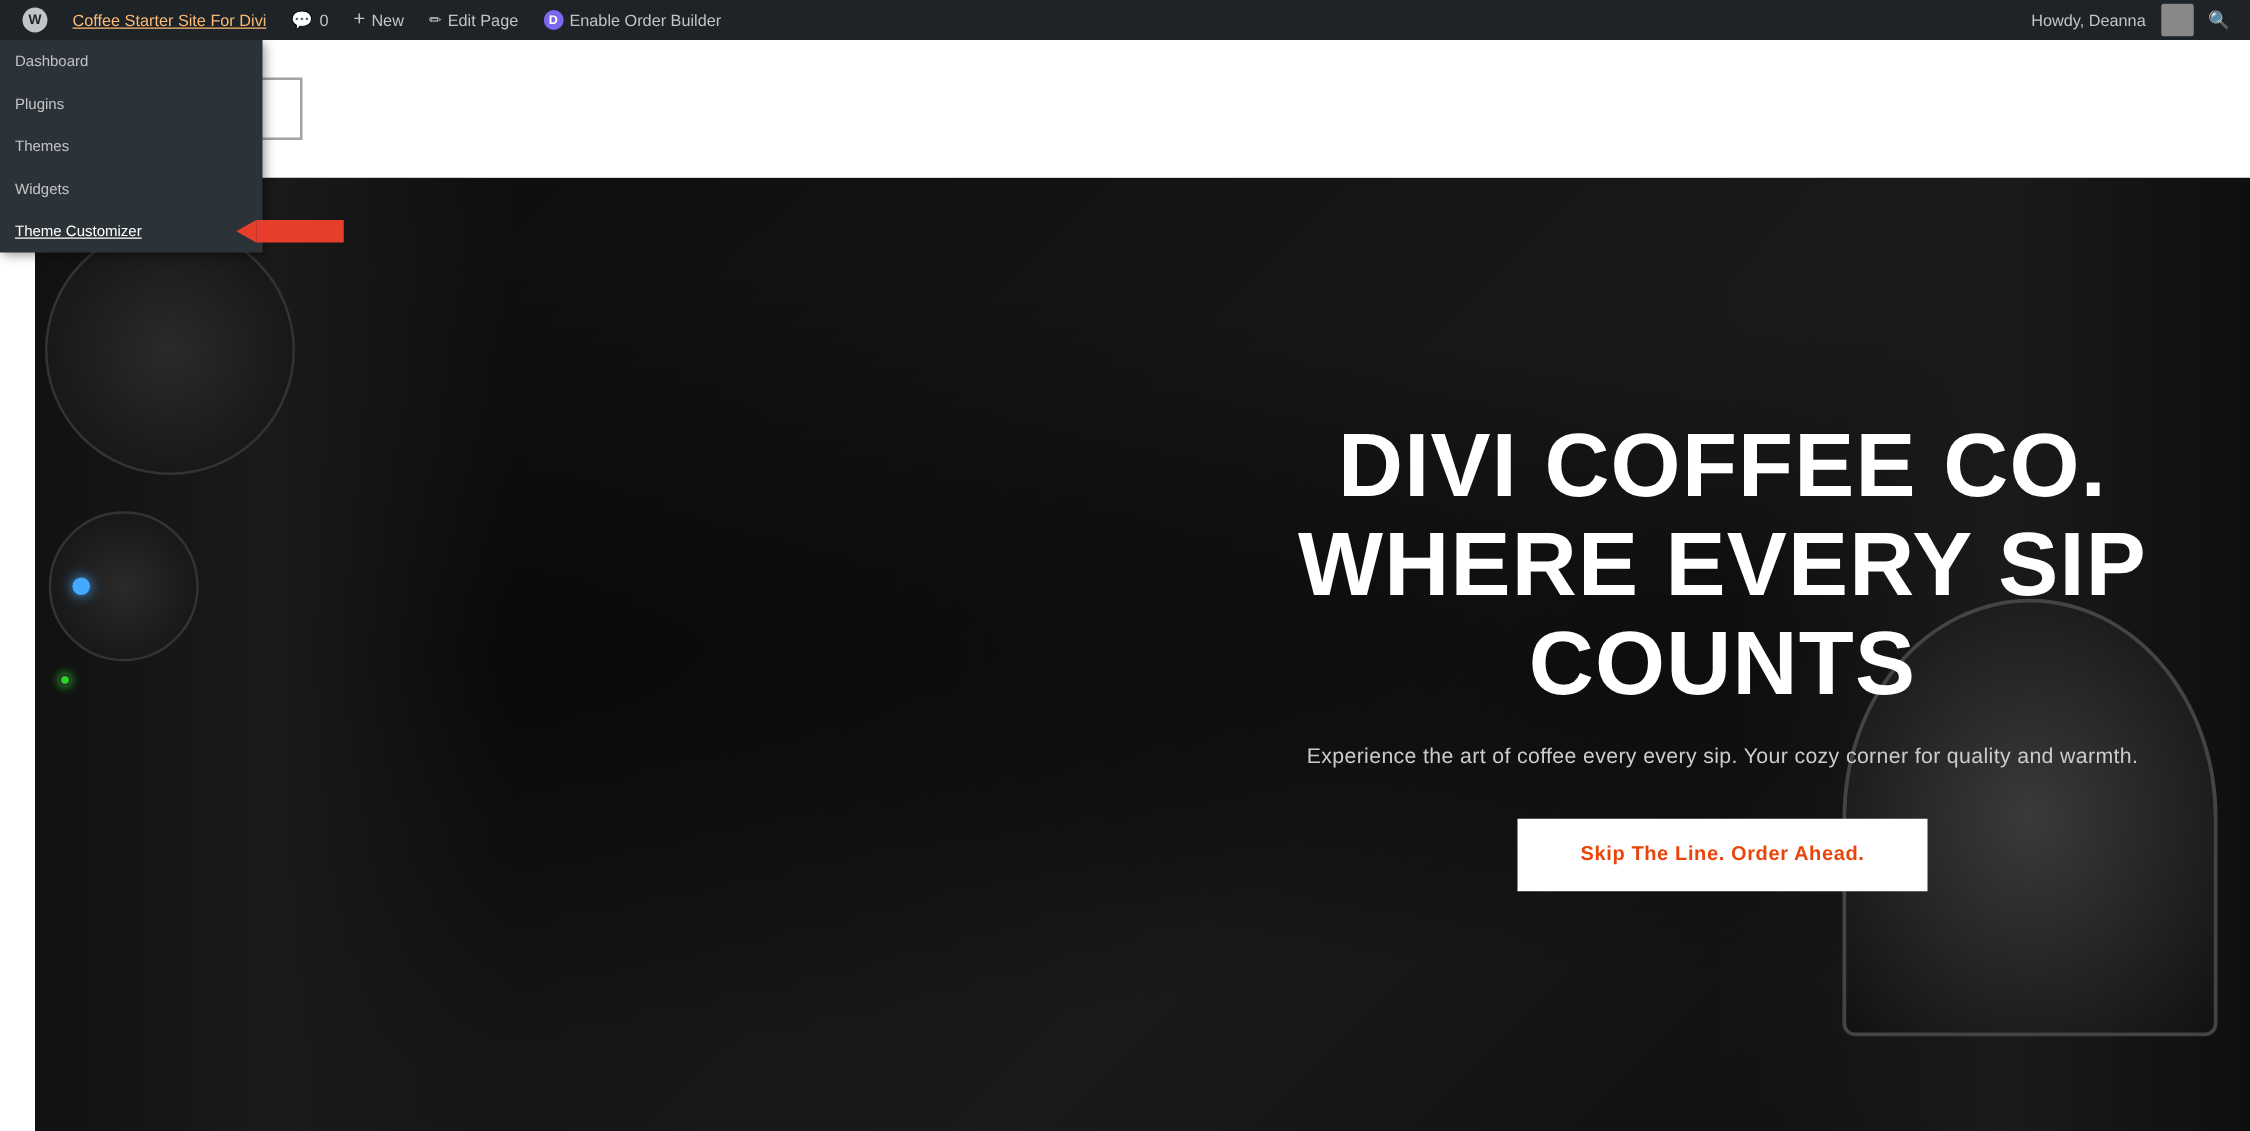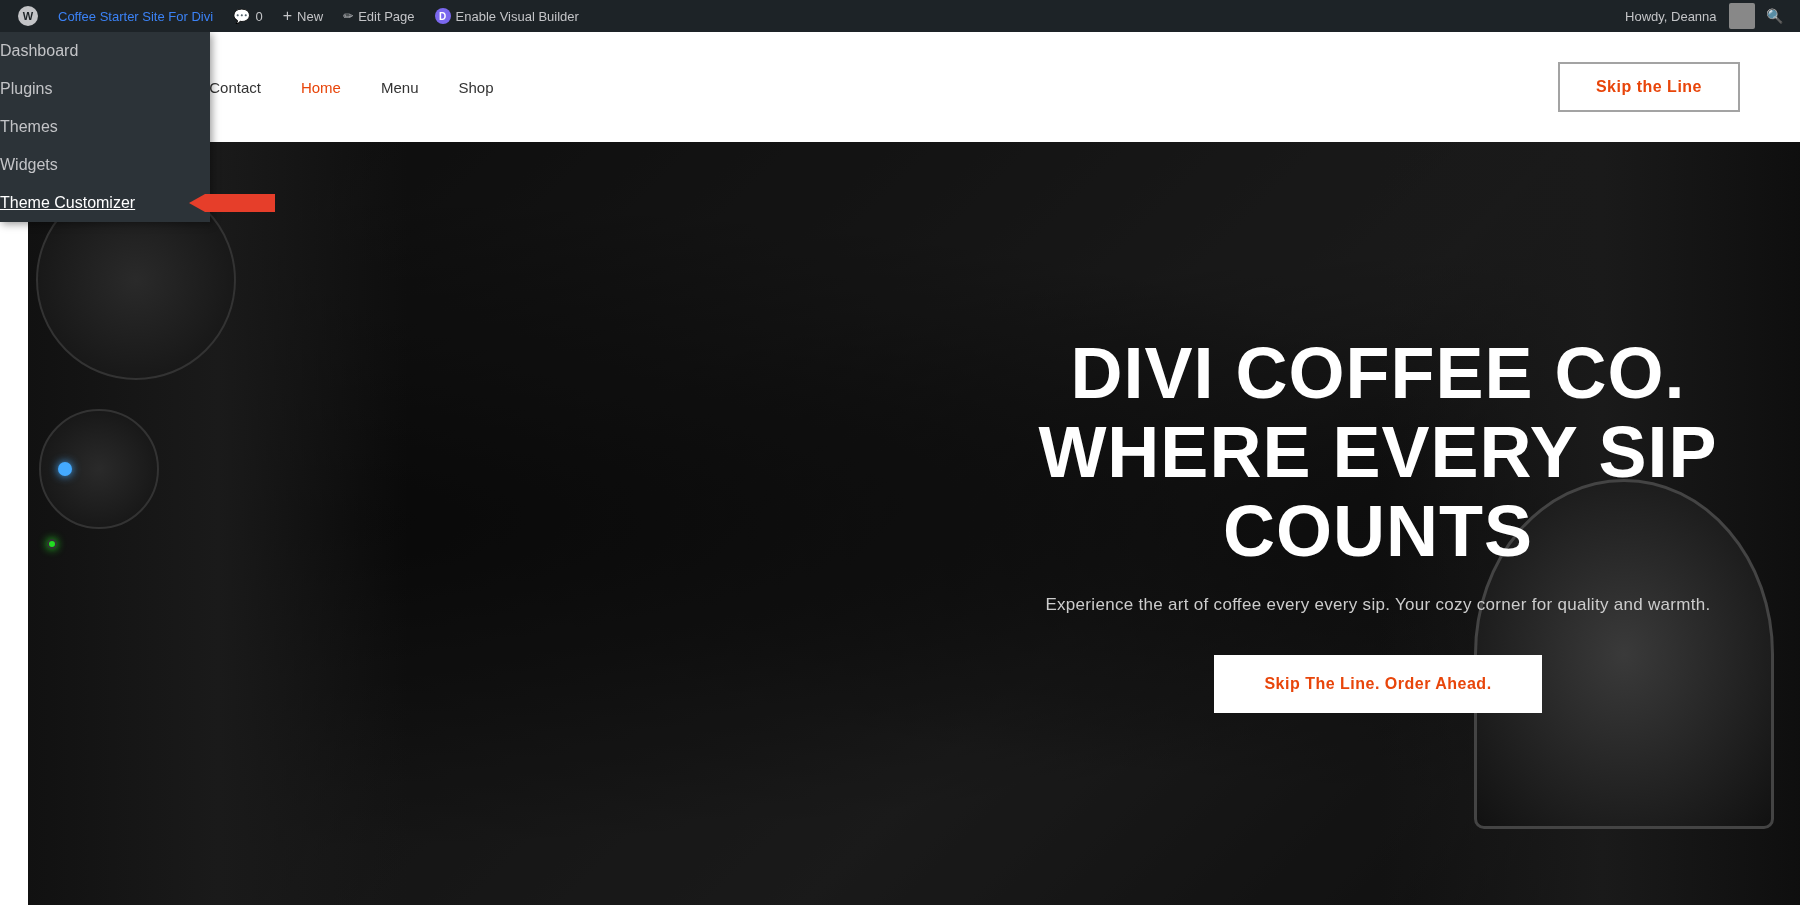--- a/index.html
+++ b/index.html
@@ -27,21 +27,21 @@
       align-items: center;
       gap: 5px;
       padding: 0 10px;
       height: 32px;
       color: #c3c4c7;
       font-size: 13px;
       cursor: pointer;
       white-space: nowrap;
       text-decoration: none;
     }
-    .admin-bar-item.site-name { color: #3b82f6; }
+    .admin-bar-item.site-name { color: #fdba74; text-decoration: underline; }
     .admin-bar-item .wp-logo {
       width: 20px; height: 20px;
       background: #c3c4c7;
       border-radius: 50%;
       display: flex; align-items: center; justify-content: center;
       font-size: 11px; font-weight: bold; color: #1d2327;
     }
     .admin-bar-item .comment-icon { font-size: 14px; }
     .admin-bar-item .plus-icon { font-size: 16px; }
     .admin-bar-item .pencil-icon { font-size: 12px; }
@@ -80,23 +80,23 @@
       top: 32px;
       left: 0;
       width: 210px;
       background: #2c3338;
       z-index: 9998;
       box-shadow: 2px 2px 8px rgba(0,0,0,0.4);
     }
     .dropdown-item {
       display: flex;
       align-items: center;
-      padding: 10px 0;
+      padding: 10px 12px;
       color: #c3c4c7;
-      font-size: 16px;
+      font-size: 12px;
       cursor: pointer;
       position: relative;
     }
     .dropdown-item.highlighted {
       color: #fff;
       text-decoration: underline;
     }
     .red-arrow {
       position: absolute;
       right: -65px;
@@ -317,21 +317,21 @@
     <a class="admin-bar-item">
       <span class="plus-icon">+</span>
       <span>New</span>
     </a>
     <a class="admin-bar-item">
       <span class="pencil-icon">✏</span>
       <span>Edit Page</span>
     </a>
     <a class="admin-bar-item">
       <div class="divi-d">D</div>
-      <span>Enable Visual Builder</span>
+      <span>Enable Order Builder</span>
     </a>
   </div>
   <div class="admin-bar-right">
     <span class="howdy-text">Howdy, Deanna</span>
     <div class="avatar-box"></div>
     <span class="search-icon-bar">🔍</span>
   </div>
 </div>
 
 <div class="dropdown-menu">
@@ -352,28 +352,20 @@
 
     <div class="red-arrow">
       <div class="arrow-body"></div>
     </div>
   </div>
 </div>
 
 <div class="page-wrapper">
 
   <header class="site-header">
-    <nav class="site-nav">
-      <a class="nav-link">About</a>
-      <a class="nav-link">Blog</a>
-      <a class="nav-link">Contact</a>
-      <a class="nav-link active">Home</a>
-      <a class="nav-link">Menu</a>
-      <a class="nav-link">Shop</a>
-    </nav>
     <button class="skip-btn">Skip the Line</button>
   </header>
 
   <section class="hero-section">
     <div class="hero-bg"></div>
     <div class="hero-dark-overlay"></div>
     <div class="coffee-machine-left">
       <div class="machine-circle machine-circle-1"></div>
       <div class="machine-circle machine-circle-2"></div>
       <div class="green-light"></div>

